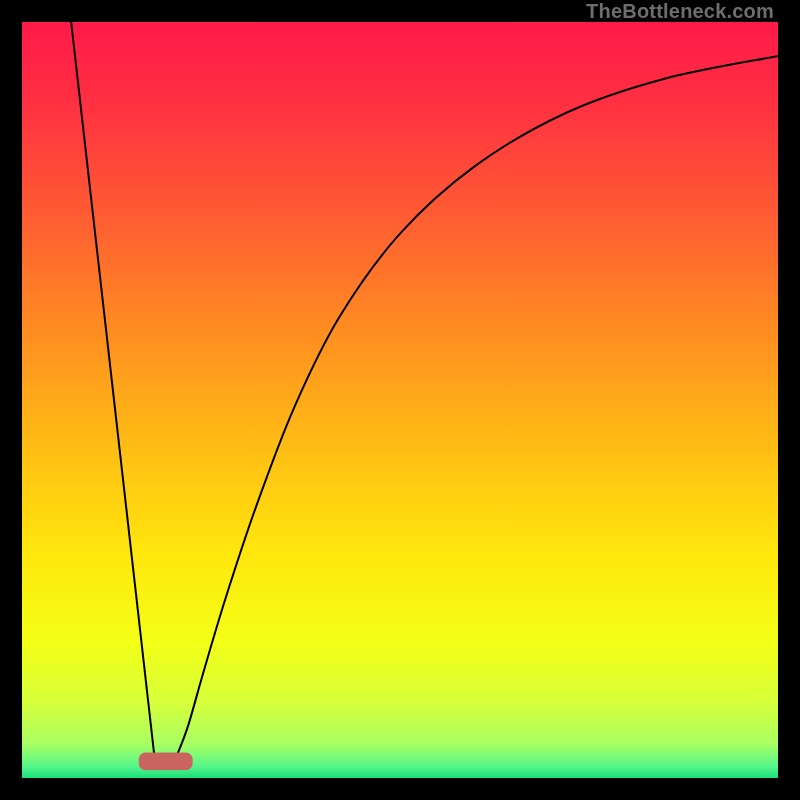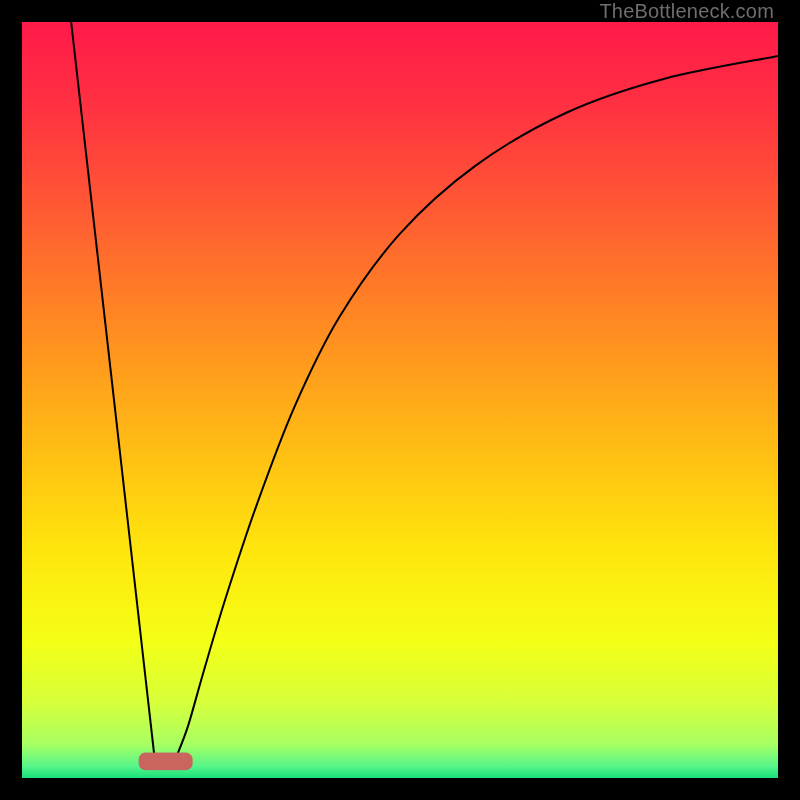--- a/index.html
+++ b/index.html
@@ -25,21 +25,21 @@
     top: 0;
     width: 756px;
     height: 756px;
   }
   .watermark {
     position: absolute;
     top: 0px;
     right: 26px;
     color: #6e6e6e;
     font-size: 20px;
-    font-weight: 400;
+    font-weight: 700;
     letter-spacing: 0.2px;
     text-align: left;
   }
 </style>
 </head>
 <body>
 
 <div class="frame">
   <svg class="plot" viewBox="0 0 756 756" preserveAspectRatio="none">
     <defs>

